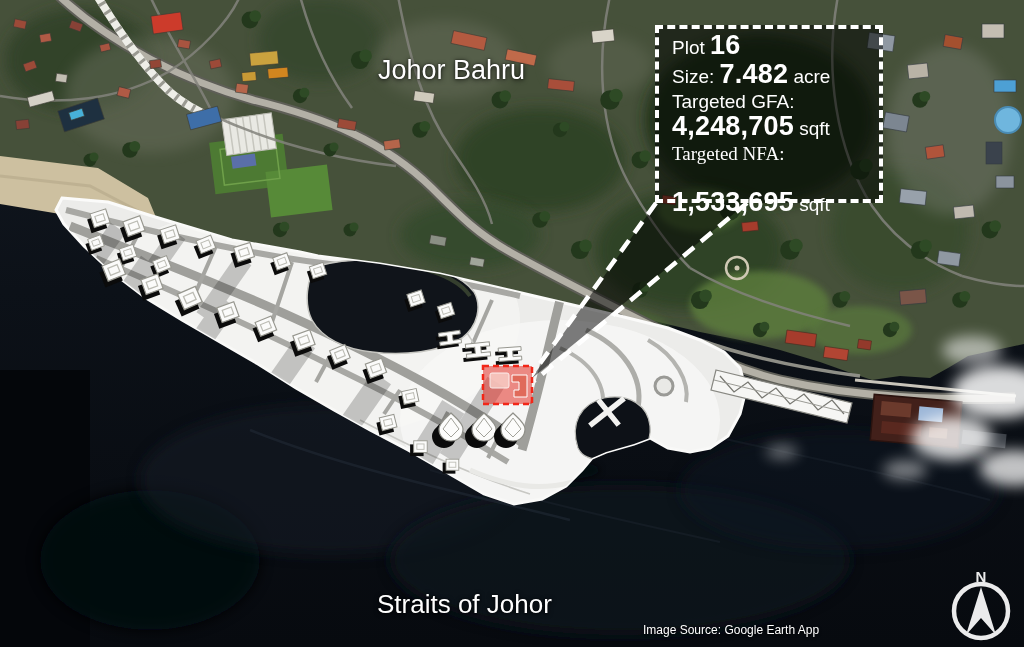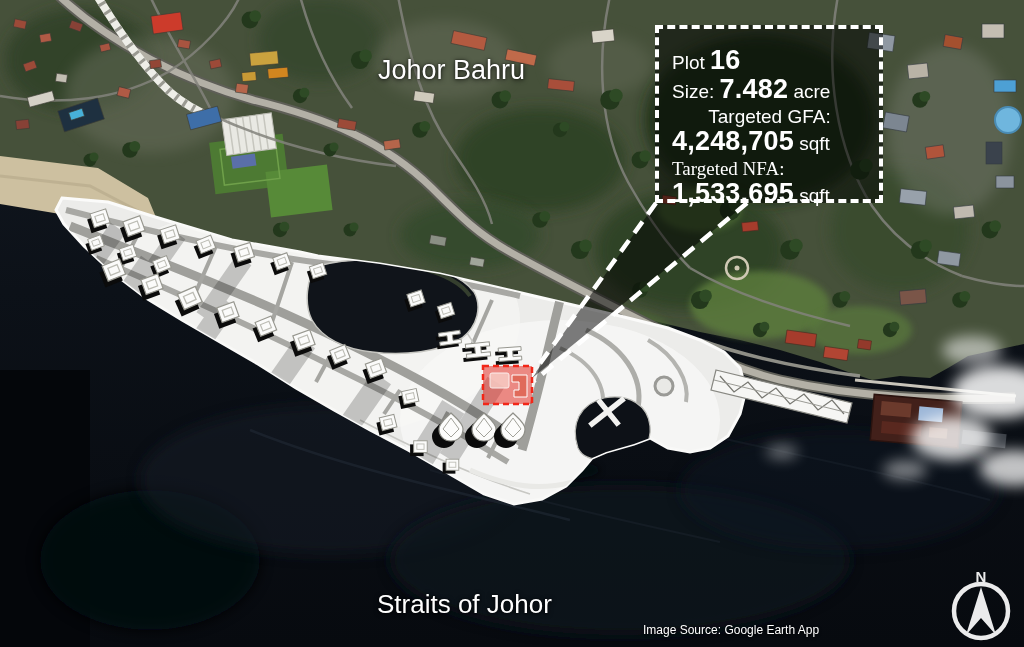--- a/index.html
+++ b/index.html
@@ -12,27 +12,27 @@
   .map-label{
     position:absolute;color:#fff;white-space:nowrap;
     text-shadow:0 1px 5px rgba(0,0,0,.8),0 0 2px rgba(0,0,0,.6);
   }
   .city-label{left:378px;top:55px;font-size:27px;}
   .water-label{left:377px;top:589px;font-size:26px;}
   .credit-label{left:643px;top:623px;font-size:12px;text-shadow:0 1px 3px rgba(0,0,0,.9);}
   .callout{
     position:absolute;left:655px;top:25px;width:228px;height:178px;
     box-sizing:border-box;border:4px dashed #fff;
-    background:rgba(3,8,4,.55);color:#fff;padding:18px 12px 0 13px;
+    background:rgba(3,8,4,.55);color:#fff;padding:3px 12px 0 13px;
   }
   .callout .row{white-space:nowrap;}
   .cl-sm{font-size:19px;line-height:22px;vertical-align:baseline;}
   .cl-lg{font-size:27px;font-weight:bold;line-height:26px;vertical-align:baseline;letter-spacing:.2px;}
   .r1{line-height:24px;}.r2{line-height:22px;}.r3{line-height:26px;}
-  .r4{line-height:22px;text-align:center;}.r5{line-height:27px;}.r6{line-height:22px;font-family:Liberation Serif, serif;}.r7{line-height:27px;}
+  .r4{line-height:22px;}.r5{line-height:27px;}.r6{line-height:22px;font-family:Liberation Serif, serif;}.r7{line-height:27px;margin-top:24px;}
 </style>
 </head>
 <body>
 
 <div class="stage">
 
 <svg class="base" width="1024" height="647" viewBox="0 0 1024 647">
   <defs>
     <linearGradient id="waterGrad" x1="0" y1="0" x2="0" y2="1">
       <stop offset="0" stop-color="#141a23"></stop>

